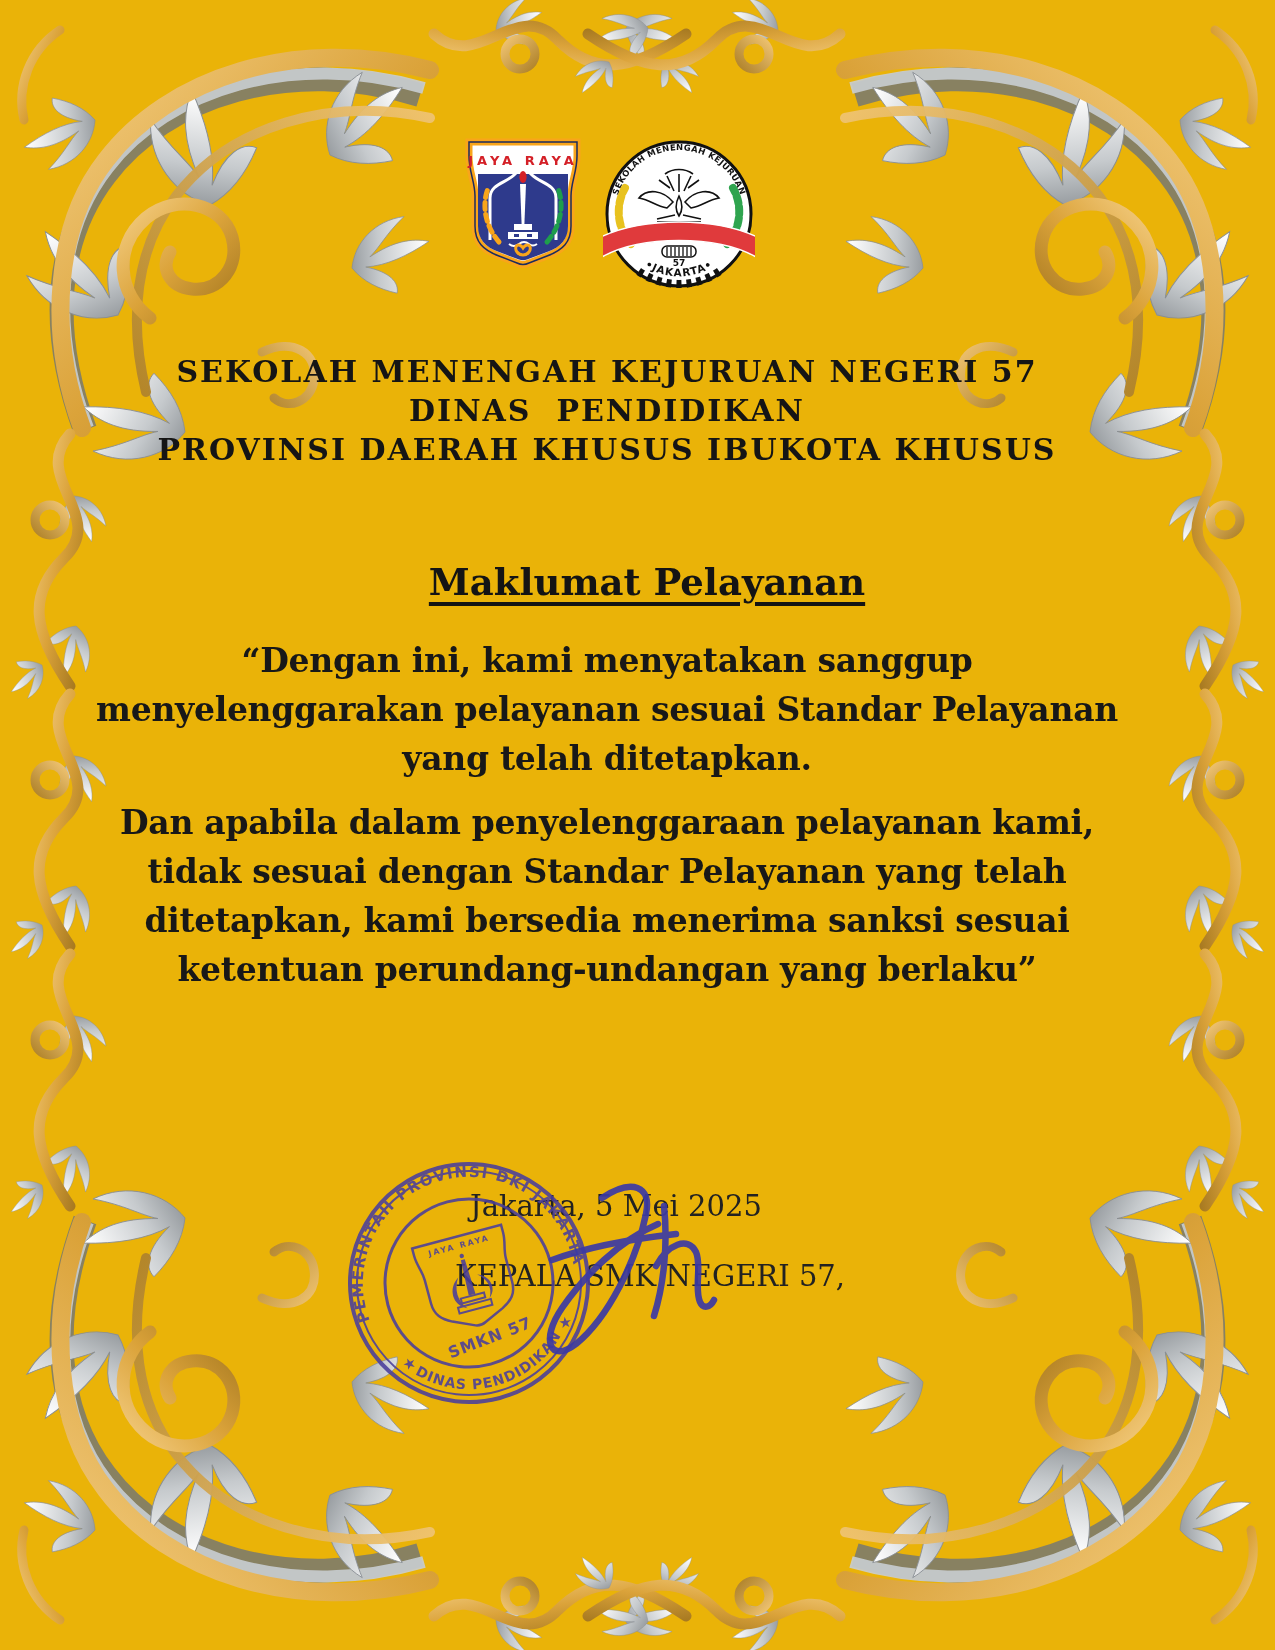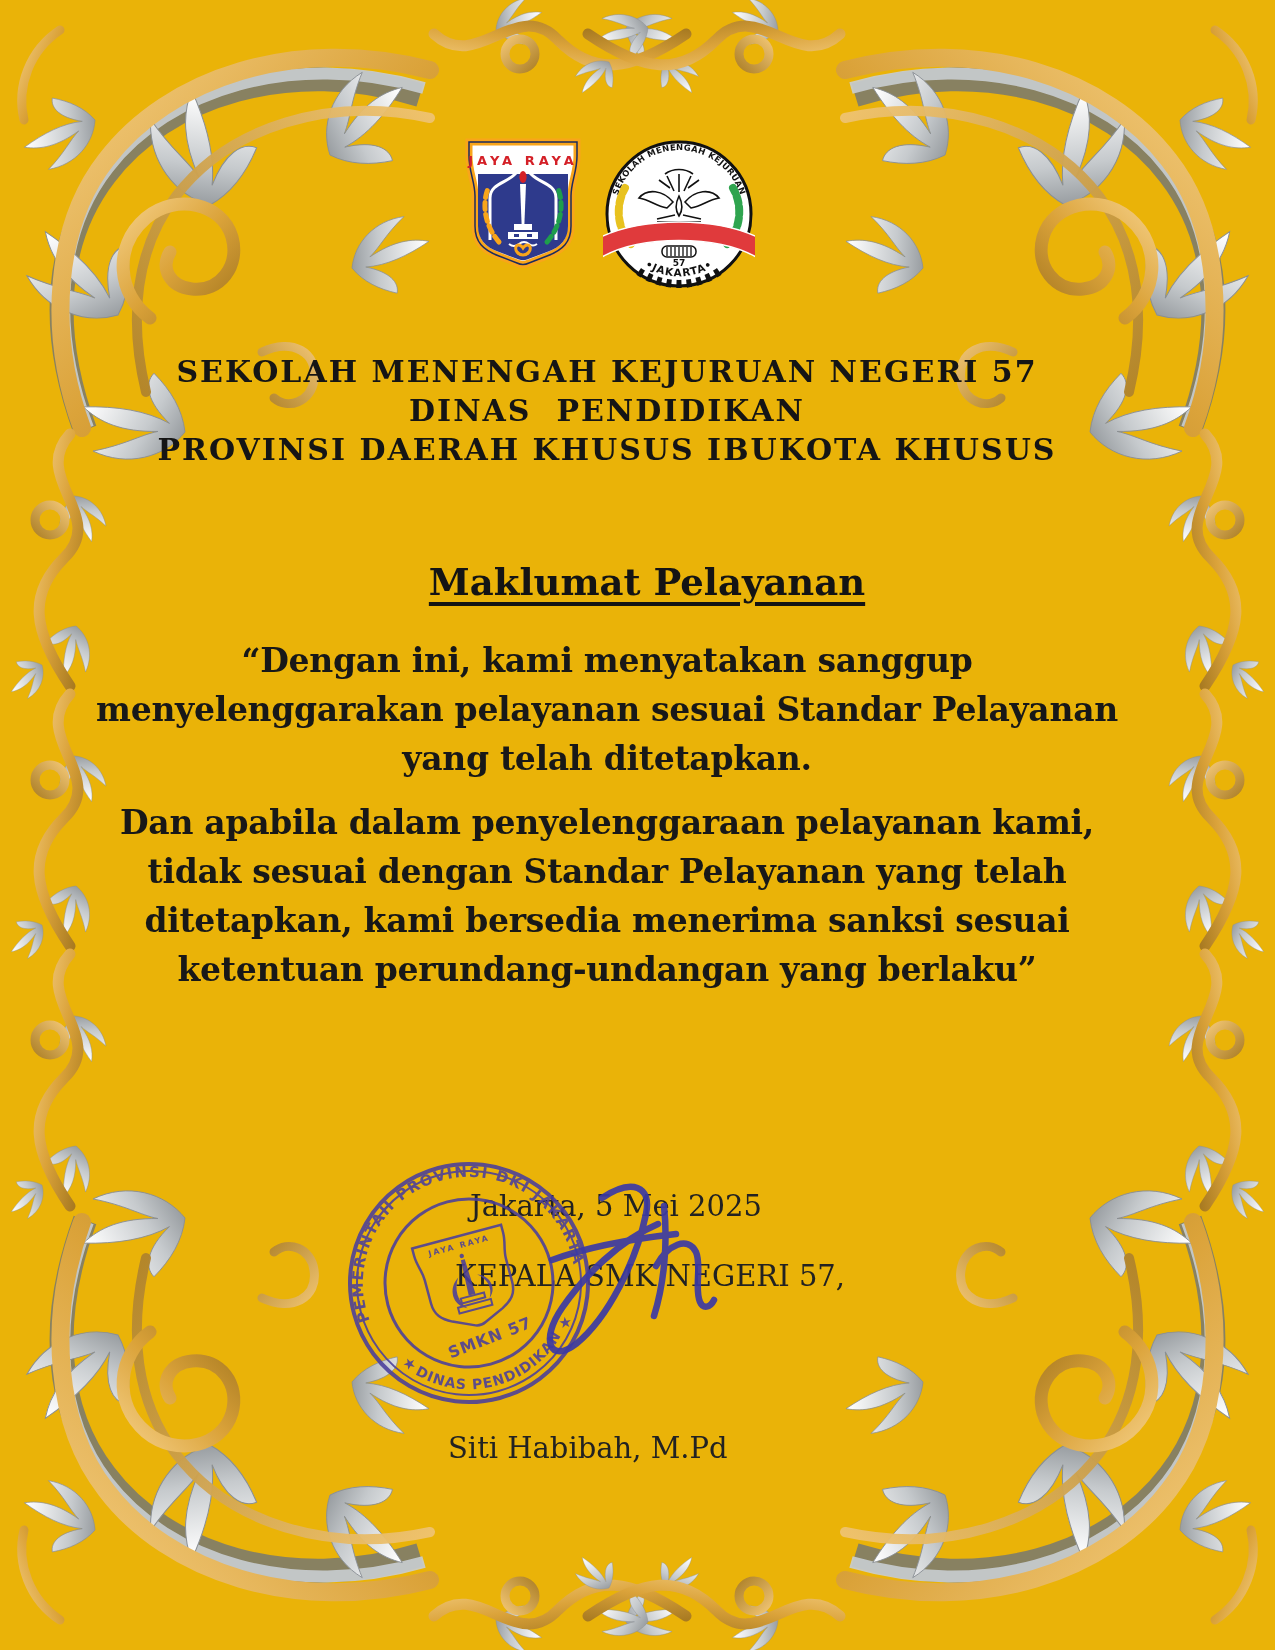--- a/index.html
+++ b/index.html
@@ -192,21 +192,20 @@
     <div id="para2" class="para">Dan apabila dalam penyelenggaraan pelayanan kami,
 tidak sesuai dengan Standar Pelayanan yang telah
 ditetapkan, kami bersedia menerima sanksi sesuai
 ketentuan perundang-undangan yang berlaku”</div>
     <div id="para1" class="para">“Dengan ini, kami menyatakan sanggup
 menyelenggarakan pelayanan sesuai Standar Pelayanan
 yang telah ditetapkan.</div>
 
     <div id="place-date" class="sig-line">Jakarta, 5 Mei 2025</div>
     <div id="position-line" class="sig-line">KEPALA SMK NEGERI 57,</div>
-    <div id="sig-name" class="sig-line">Siti Habibah, M.Pd</div>
   </div>
 
   <svg id="stamp-layer" width="1275" height="1650" viewBox="0 0 1275 1650" xmlns="http://www.w3.org/2000/svg">
     <g transform="translate(469,1283) rotate(-15)" opacity="0.88" fill="none" stroke="#4a3e9c">
       <circle r="119" stroke-width="4"></circle>
       <circle r="112" stroke-width="2"></circle>
       <circle r="84" stroke-width="3"></circle>
       <defs>
         <path id="stampTop" d="M-101,32 A106,106 0 1 1 101,32"></path>
         <path id="stampBot" d="M-75,75 A106,106 0 0 0 75,75"></path>

